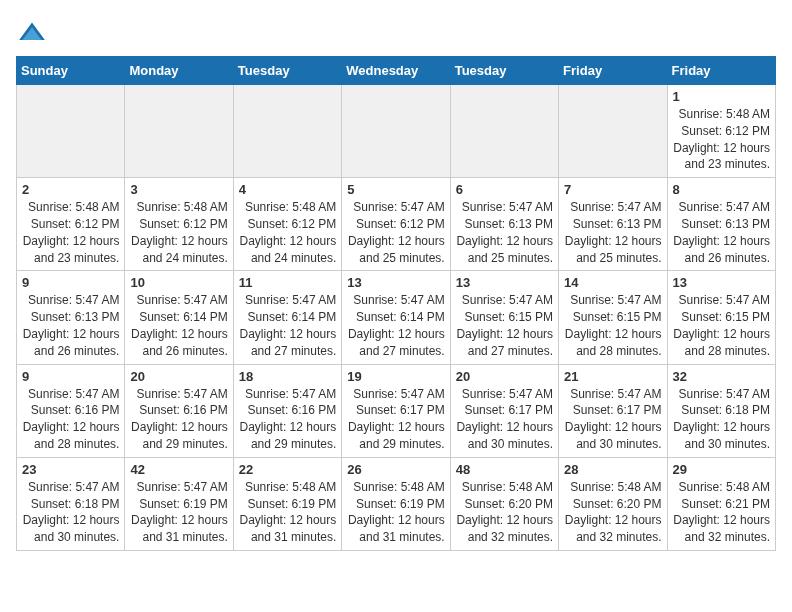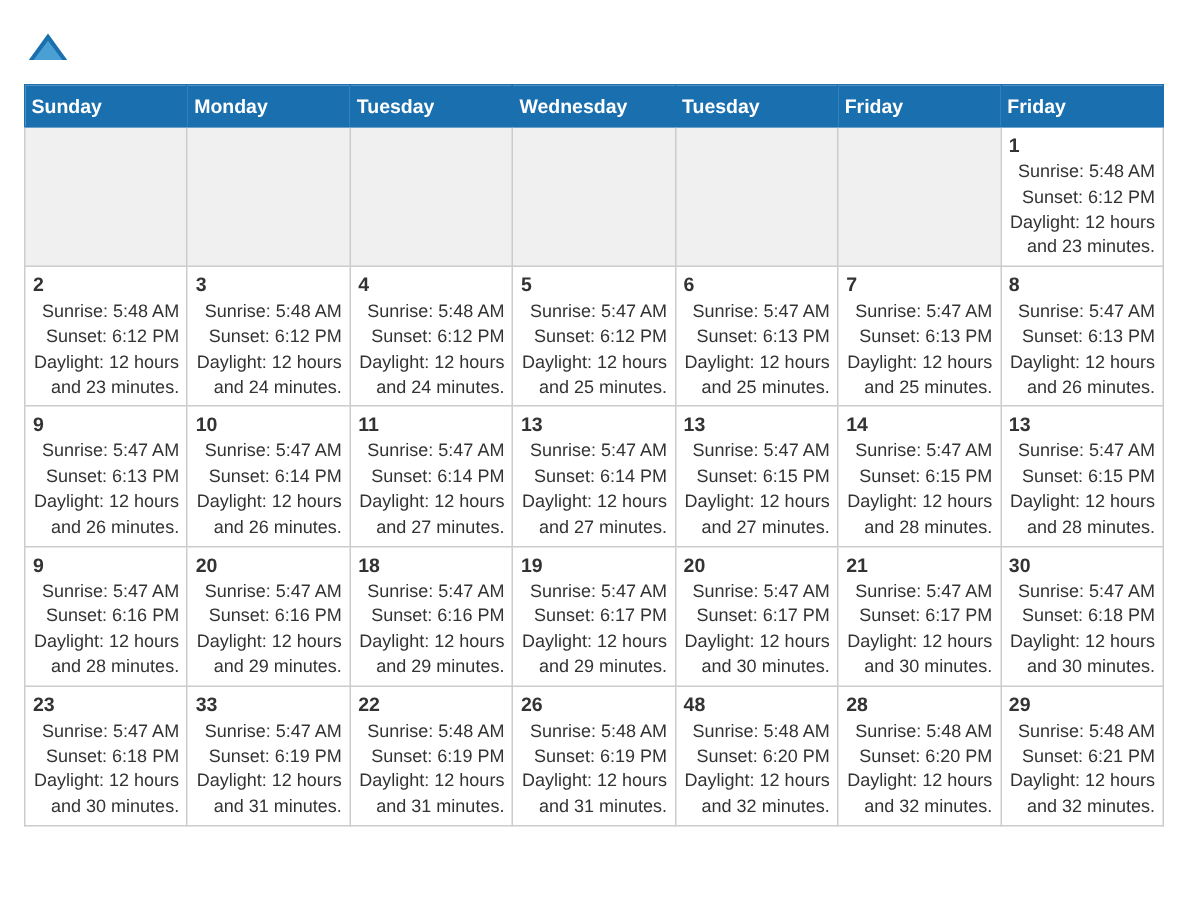--- a/index.html
+++ b/index.html
@@ -280,37 +280,37 @@
 and 30 minutes.</div>
         </td>
         <td>
           <span class="day-number">21</span>
           <div class="day-info" style="white-space: pre-line;">Sunrise: 5:47 AM
 Sunset: 6:17 PM
 Daylight: 12 hours
 and 30 minutes.</div>
         </td>
         <td>
-          <span class="day-number">30</span>
+          <span class="day-number">32</span>
           <div class="day-info" style="white-space: pre-line;">Sunrise: 5:47 AM
 Sunset: 6:18 PM
 Daylight: 12 hours
 and 30 minutes.</div>
         </td>
       </tr>
       <tr class="week-row">
         <td>
           <span class="day-number">23</span>
           <div class="day-info" style="white-space: pre-line;">Sunrise: 5:47 AM
 Sunset: 6:18 PM
 Daylight: 12 hours
 and 30 minutes.</div>
         </td>
         <td>
-          <span class="day-number">33</span>
+          <span class="day-number">42</span>
           <div class="day-info" style="white-space: pre-line;">Sunrise: 5:47 AM
 Sunset: 6:19 PM
 Daylight: 12 hours
 and 31 minutes.</div>
         </td>
         <td>
           <span class="day-number">22</span>
           <div class="day-info" style="white-space: pre-line;">Sunrise: 5:48 AM
 Sunset: 6:19 PM
 Daylight: 12 hours

